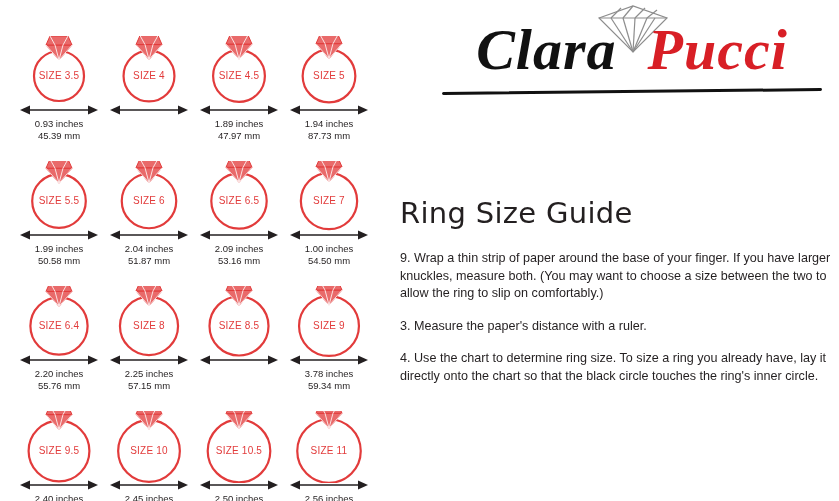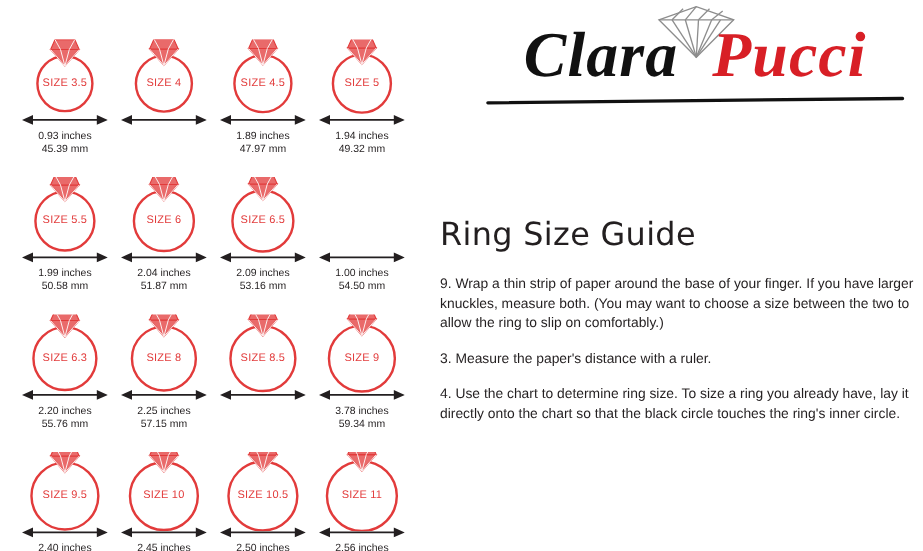--- a/index.html
+++ b/index.html
@@ -264,21 +264,21 @@
                 <path d="M49 7.649999999999999 L45 22.65"></path>
               </g>
             </svg>
             <div class="size-label">SIZE 5</div>
           </div>
           <div class="arrow-row"><svg width="78" height="12" viewBox="0 0 78 12">
               <line x1="8" y1="6" x2="70" y2="6" stroke="#231f20" stroke-width="1.6"></line>
               <path d="M0 6 L10 1.5 L10 10.5 Z" fill="#231f20"></path>
               <path d="M78 6 L68 1.5 L68 10.5 Z" fill="#231f20"></path>
             </svg></div>
-          <div class="meas"><span>1.94 inches</span><span class="mm">49.32 mm</span></div>
+          <div class="meas"><span>1.94 inches</span><span class="mm">87.73 mm</span></div>
         </div>
         <div class="size-cell">
           <div class="ring-wrap">
             <svg class="ring-svg" width="90" height="72" viewBox="0 0 90 72">
               <circle cx="45" cy="40" r="26.8" fill="none" stroke="#e23b3b" stroke-width="2.2"></circle>
               <g fill="#e96a6a" stroke="#e23b3b" stroke-width="1">
                 <path d="M32 7.199999999999999 L58 7.199999999999999 L45 22.2 Z"></path>
                 <path d="M32 7.199999999999999 L36 -1.8000000000000007 L54 -1.8000000000000007 L58 7.199999999999999 Z"></path>
               </g>
               <g stroke="#ffffff" stroke-width="0.9" opacity="0.9">
@@ -345,20 +345,38 @@
             <div class="size-label">SIZE 6.5</div>
           </div>
           <div class="arrow-row"><svg width="78" height="12" viewBox="0 0 78 12">
               <line x1="8" y1="6" x2="70" y2="6" stroke="#231f20" stroke-width="1.6"></line>
               <path d="M0 6 L10 1.5 L10 10.5 Z" fill="#231f20"></path>
               <path d="M78 6 L68 1.5 L68 10.5 Z" fill="#231f20"></path>
             </svg></div>
           <div class="meas"><span>2.09 inches</span><span class="mm">53.16 mm</span></div>
         </div>
         <div class="size-cell">
+          <div class="ring-wrap">
+            <svg class="ring-svg" width="90" height="72" viewBox="0 0 90 72">
+              <circle cx="45" cy="40" r="28.15" fill="none" stroke="#e23b3b" stroke-width="2.2"></circle>
+              <g fill="#e96a6a" stroke="#e23b3b" stroke-width="1">
+                <path d="M32 5.850000000000001 L58 5.850000000000001 L45 20.85 Z"></path>
+                <path d="M32 5.850000000000001 L36 -3.1499999999999986 L54 -3.1499999999999986 L58 5.850000000000001 Z"></path>
+              </g>
+              <g stroke="#ffffff" stroke-width="0.9" opacity="0.9">
+                <path d="M36 -3.1499999999999986 L41 5.850000000000001"></path>
+                <path d="M54 -3.1499999999999986 L49 5.850000000000001"></path>
+                <path d="M32 5.850000000000001 L45 20.85"></path>
+                <path d="M58 5.850000000000001 L45 20.85"></path>
+                <path d="M41 5.850000000000001 L45 20.85"></path>
+                <path d="M49 5.850000000000001 L45 20.85"></path>
+              </g>
+            </svg>
+            <div class="size-label">SIZE 7</div>
+          </div>
           <div class="arrow-row"><svg width="78" height="12" viewBox="0 0 78 12">
               <line x1="8" y1="6" x2="70" y2="6" stroke="#231f20" stroke-width="1.6"></line>
               <path d="M0 6 L10 1.5 L10 10.5 Z" fill="#231f20"></path>
               <path d="M78 6 L68 1.5 L68 10.5 Z" fill="#231f20"></path>
             </svg></div>
           <div class="meas"><span>1.00 inches</span><span class="mm">54.50 mm</span></div>
         </div>
         <div class="size-cell">
           <div class="ring-wrap">
             <svg class="ring-svg" width="90" height="72" viewBox="0 0 90 72">
@@ -369,21 +387,21 @@
               </g>
               <g stroke="#ffffff" stroke-width="0.9" opacity="0.9">
                 <path d="M36 -3.6000000000000014 L41 5.399999999999999"></path>
                 <path d="M54 -3.6000000000000014 L49 5.399999999999999"></path>
                 <path d="M32 5.399999999999999 L45 20.4"></path>
                 <path d="M58 5.399999999999999 L45 20.4"></path>
                 <path d="M41 5.399999999999999 L45 20.4"></path>
                 <path d="M49 5.399999999999999 L45 20.4"></path>
               </g>
             </svg>
-            <div class="size-label">SIZE 6.3</div>
+            <div class="size-label">SIZE 6.4</div>
           </div>
           <div class="arrow-row"><svg width="78" height="12" viewBox="0 0 78 12">
               <line x1="8" y1="6" x2="70" y2="6" stroke="#231f20" stroke-width="1.6"></line>
               <path d="M0 6 L10 1.5 L10 10.5 Z" fill="#231f20"></path>
               <path d="M78 6 L68 1.5 L68 10.5 Z" fill="#231f20"></path>
             </svg></div>
           <div class="meas"><span>2.20 inches</span><span class="mm">55.76 mm</span></div>
         </div>
         <div class="size-cell">
           <div class="ring-wrap">

